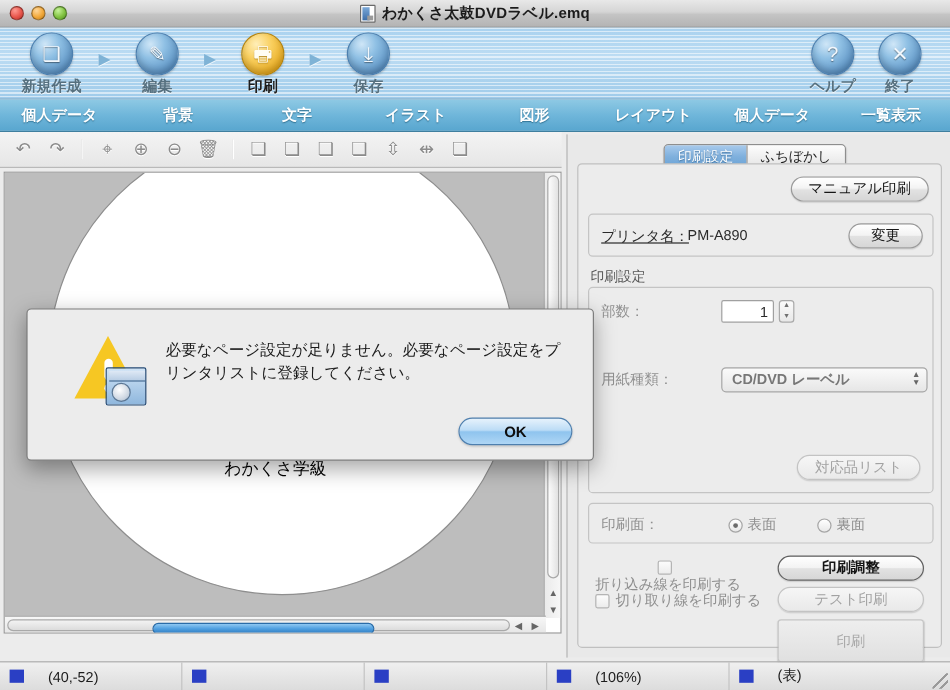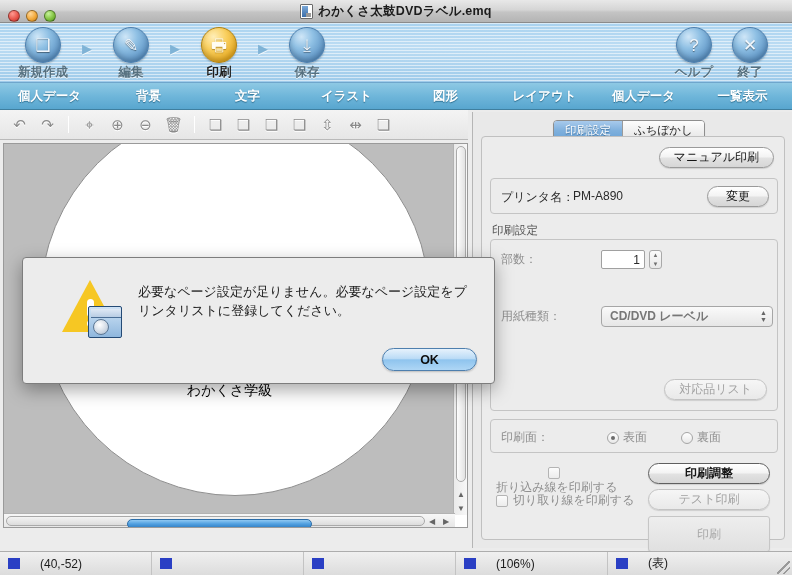--- a/index.html
+++ b/index.html
@@ -16,21 +16,21 @@
     width: 792px; height: 575px;
     background: #ececec;
     overflow: hidden;
   }
 
   
   .titlebar {
     position: absolute; left: 0; top: 0; width: 792px; height: 23px;
     background: linear-gradient(to bottom, #e8e8e8 0%, #d5d5d5 45%, #c4c4c4 55%, #b4b4b4 100%);
     border-bottom: 1px solid #8b8b8b;
-    display: flex; align-items: flex-end;
+    display: flex; align-items: center;
   }
   .lights { display: flex; gap: 6px; margin-left: 8px; }
   .light { width: 12px; height: 12px; border-radius: 50%; border: 1px solid rgba(0,0,0,.35); }
   .light.close { background: radial-gradient(circle at 35% 28%, #ff9a91 0%, #e8564c 55%, #b32d26 100%); }
   .light.min   { background: radial-gradient(circle at 35% 28%, #ffd79a 0%, #f2a93b 55%, #c07a16 100%); }
   .light.max   { background: radial-gradient(circle at 35% 28%, #c6f39a 0%, #82c341 55%, #4f8f20 100%); }
   .title-center {
     position: absolute; left: 0; right: 0; top: 0; height: 23px;
     display: flex; align-items: center; justify-content: center; gap: 5px;
     pointer-events: none;
@@ -460,21 +460,21 @@
     <div class="panel-tabs">
       <div class="ptab sel">印刷設定</div>
       <div class="ptab">ふちぼかし</div>
     </div>
 
     <div class="panel-box">
 
       <div class="btn" style="position:absolute; right:10px; top:10px;">マニュアル印刷</div>
 
       <div class="grp" style="left:8px; top:41px; width:288px; height:36px;">
-        <span class="lbl" style="position:absolute; left:10px; top:10px;">プリンタ名：</span>
+        <span class="lbl" style="position:absolute; left:10px; top:10px;text-decoration:underline;">プリンタ名：</span>
         <span class="lbl" style="position:absolute; left:82px; top:10px;">PM-A890</span>
         <div class="btn" style="position:absolute; right:8px; top:7px; padding:0 18px;">変更</div>
       </div>
 
       <div class="grp-title" style="left:10px; top:86px;">印刷設定</div>
 
       <div class="grp" style="left:8px; top:102px; width:288px; height:172px;">
 
         <div class="row" style="left:10px; top:10px;">
           <span class="lbl dim" style="width:100px;">部数：</span>

